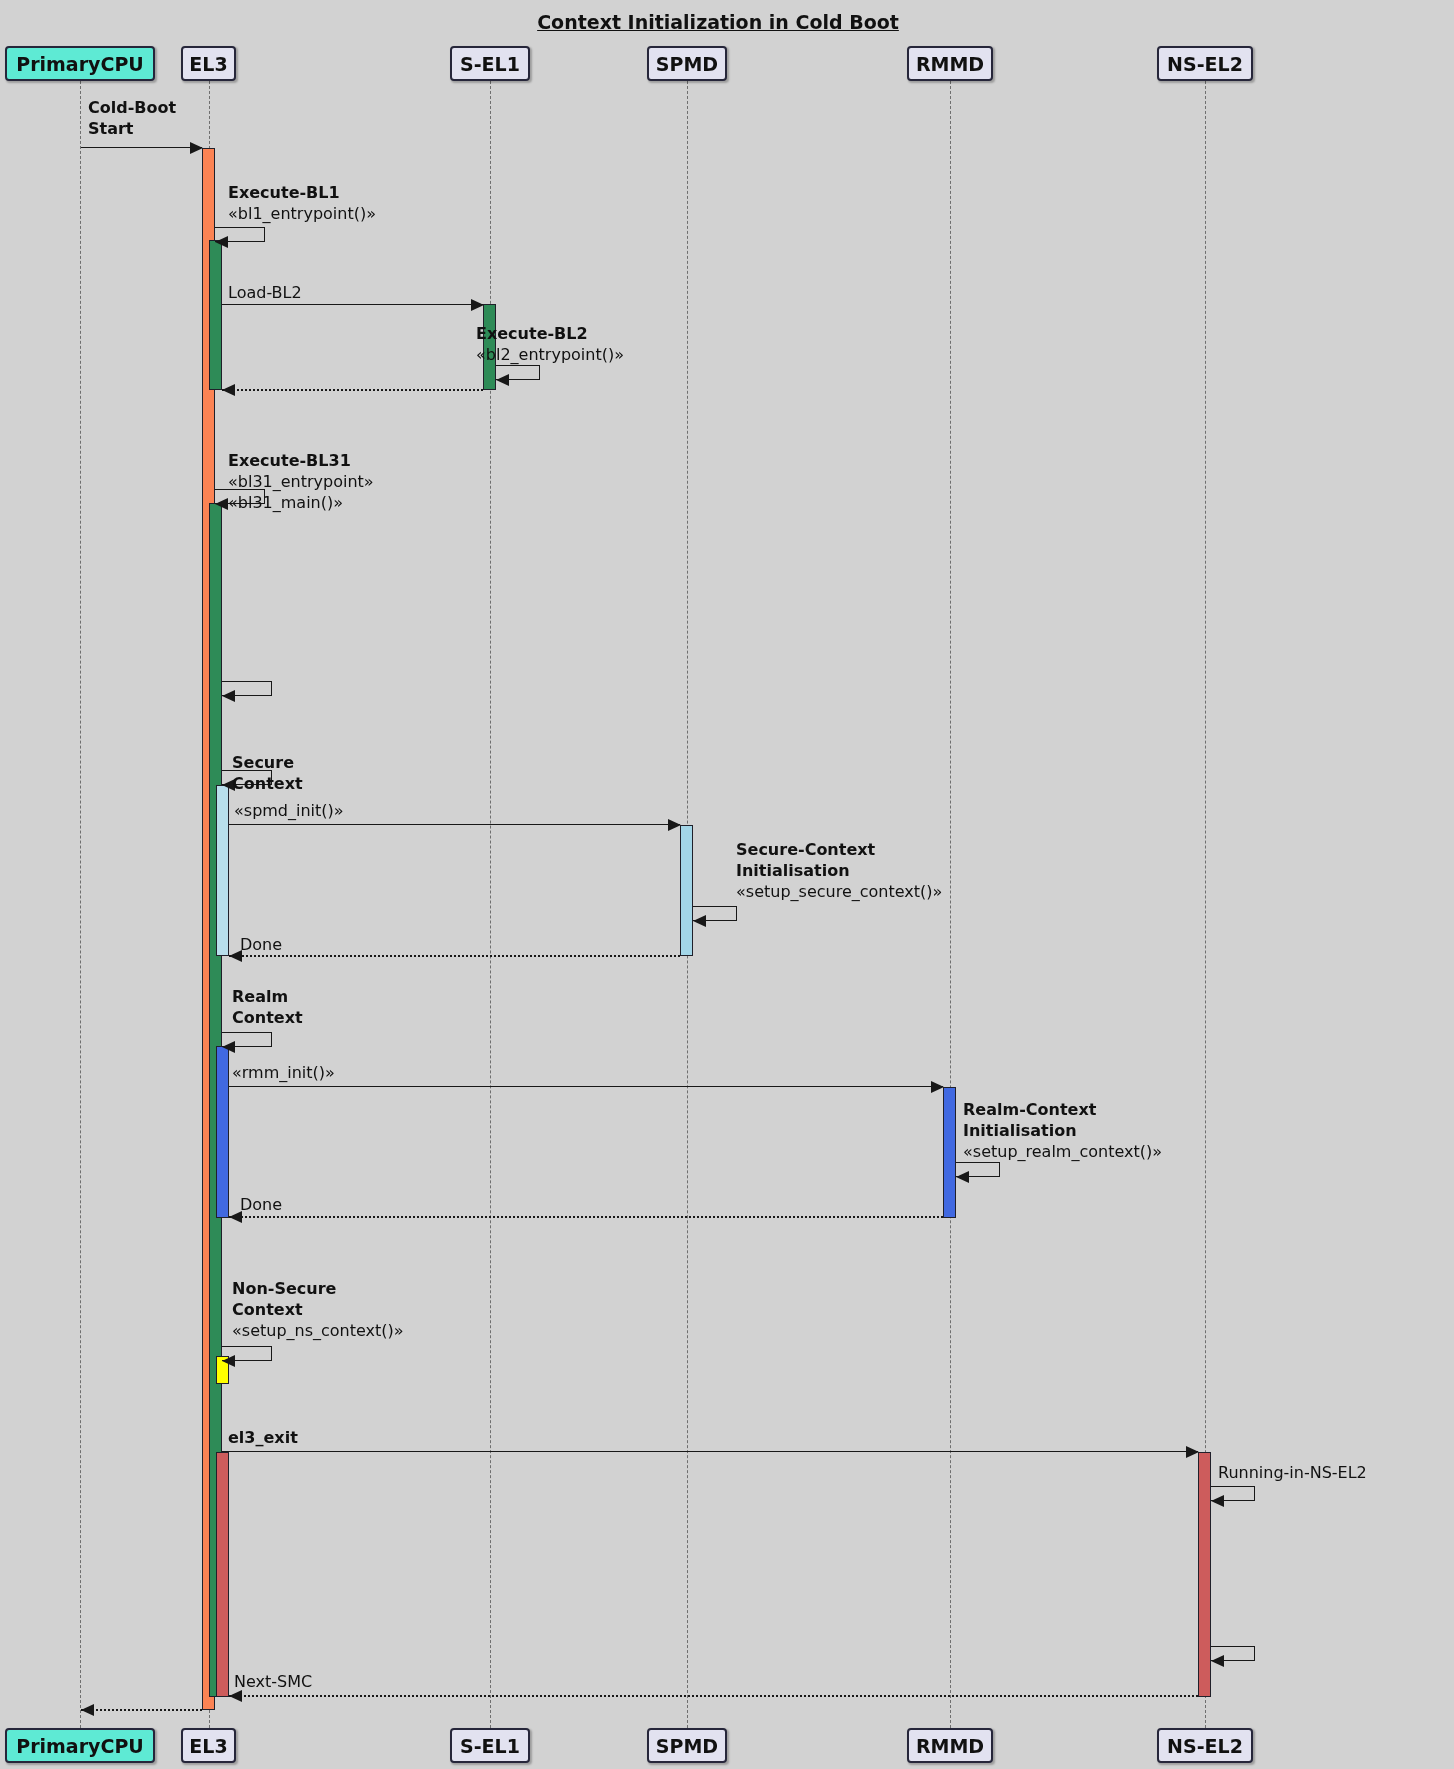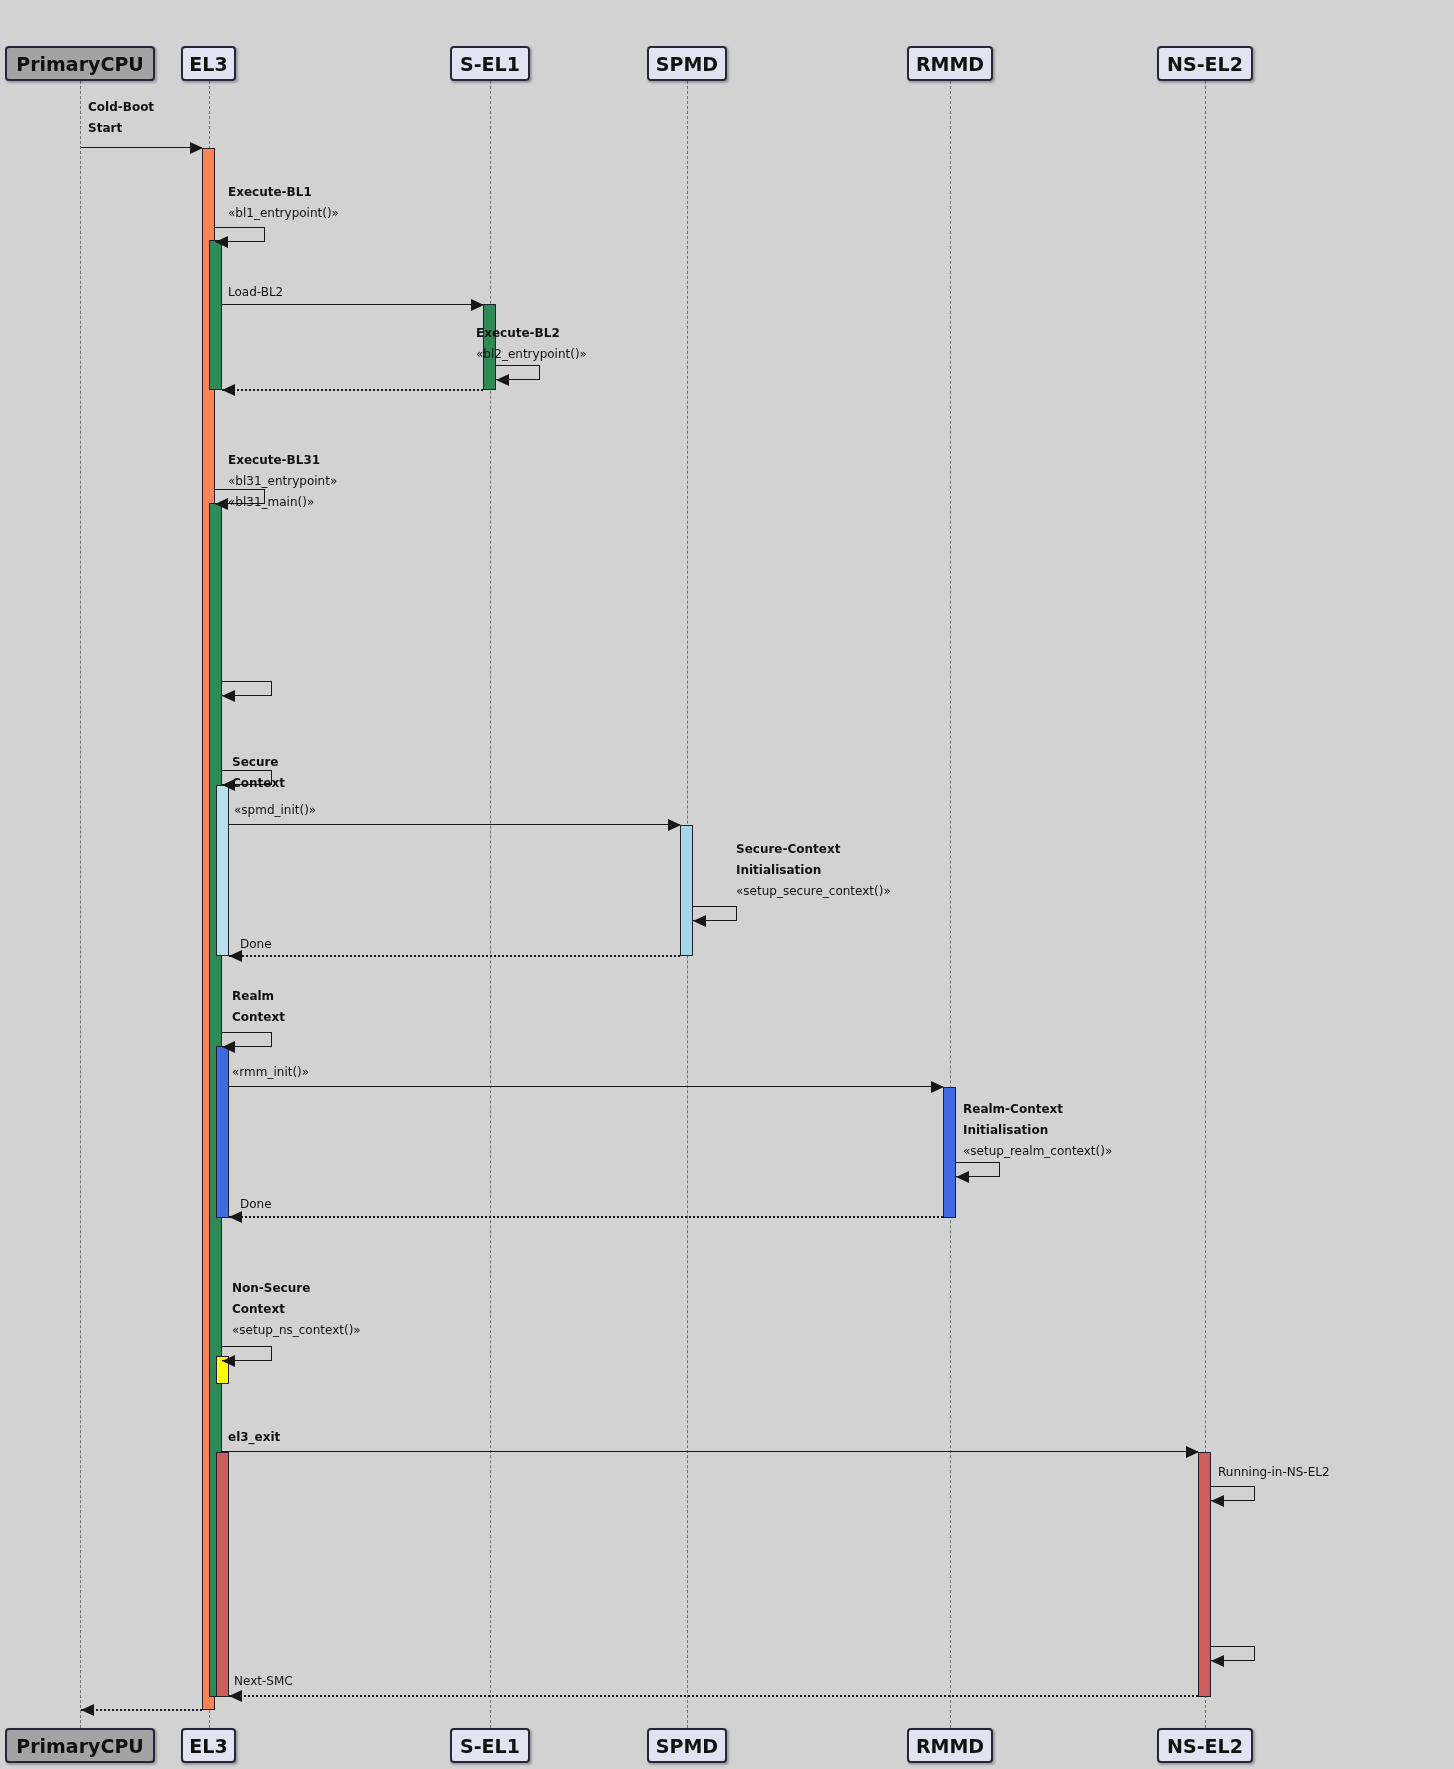--- a/index.html
+++ b/index.html
@@ -3,41 +3,42 @@
 <meta charset="utf-8">
 <style>
   html,body{margin:0;padding:0;background:#d2d2d2;}
   .stage{position:relative;width:1454px;height:1769px;background:#d2d2d2;
          font-family:"DejaVu Sans","Liberation Sans",sans-serif;color:#111;overflow:hidden;}
   .title{position:absolute;left:368px;top:11px;width:700px;text-align:center;
          font-size:19px;font-weight:bold;text-decoration:underline;}
   .pbox{position:absolute;height:35px;background:#e2e2f0;border:2px solid #26263a;border-radius:4px;
         display:flex;align-items:center;justify-content:center;font-weight:bold;font-size:19px;
         box-sizing:border-box;box-shadow:1.5px 1.5px 2px rgba(0,0,0,.25);}
-  .pbox.accent{background:#a3a3a3;border-radius:4px;}
+  .pbox.accent{background:#5eead4;border-radius:4px;}
   .lifeline{position:absolute;top:81px;height:1647px;width:0;border-left:1.6px dashed #6f6f6f;}
   .bar{position:absolute;width:13px;border:1.5px solid #20202a;box-sizing:border-box;}
   .c-orange{background:#fb8354;} .c-green{background:#2e8b57;}
   .c-paleblue{background:#b9dfec;} .c-skyblue{background:#a3d6e8;}
   .c-blue{background:#4169e1;} .c-yellow{background:#ffff00;} .c-red{background:#cd5c5c;}
   .msg{position:absolute;height:0;border-top:1.8px solid #181818;}
   .ret{position:absolute;height:0;border-top:2px dotted #181818;}
   .head-r{position:absolute;width:0;height:0;border:6px solid transparent;border-right:0;
           border-left:13px solid #181818;}
   .head-l{position:absolute;width:0;height:0;border:6px solid transparent;border-left:0;
           border-right:13px solid #181818;}
   .loop{position:absolute;height:15px;border:1.7px solid #181818;border-left:none;box-sizing:border-box;}
-  .lbl{position:absolute;font-size:12px;line-height:21px;white-space:nowrap;}
+  .lbl{position:absolute;font-size:16px;line-height:21px;white-space:nowrap;}
   .b{font-weight:bold;}
 </style>
 </head>
 <body>
 
 <div class="stage">
 
+  <div class="title">Context Initialization in Cold Boot</div>
 
   <div class="lifeline" style="left:80px"></div>
   <div class="lifeline" style="left:209px"></div>
   <div class="lifeline" style="left:490px"></div>
   <div class="lifeline" style="left:687px"></div>
   <div class="lifeline" style="left:950px"></div>
   <div class="lifeline" style="left:1205px"></div>
 
   <div class="pbox accent" style="left:5px;top:46px;width:150px">PrimaryCPU</div>
   <div class="pbox" style="left:181px;top:46px;width:55px">EL3</div>

